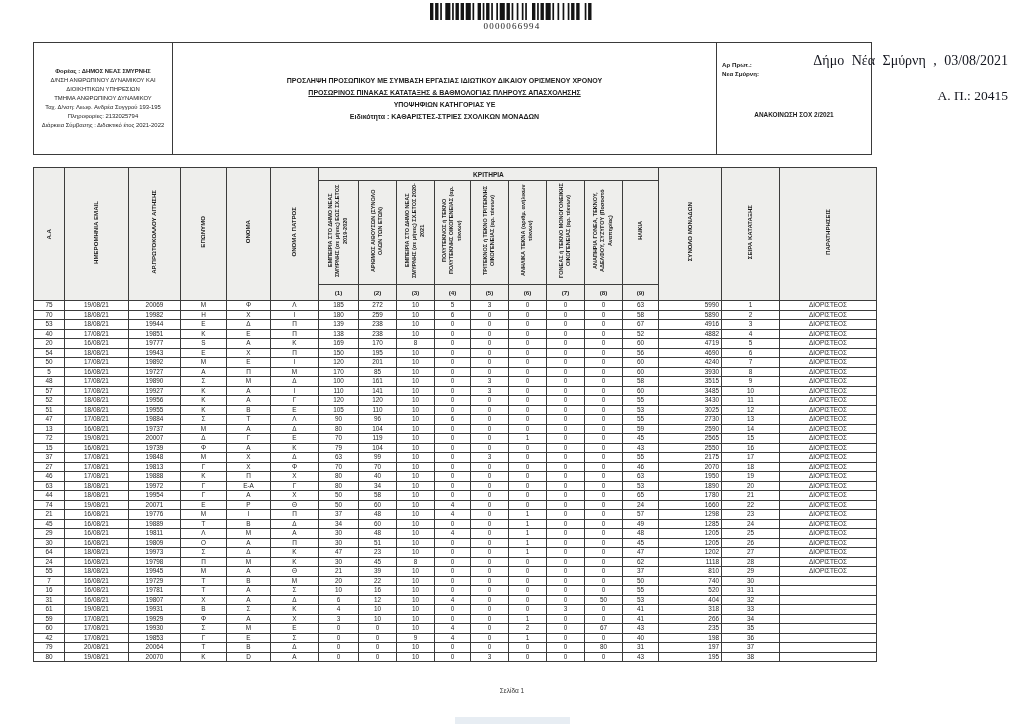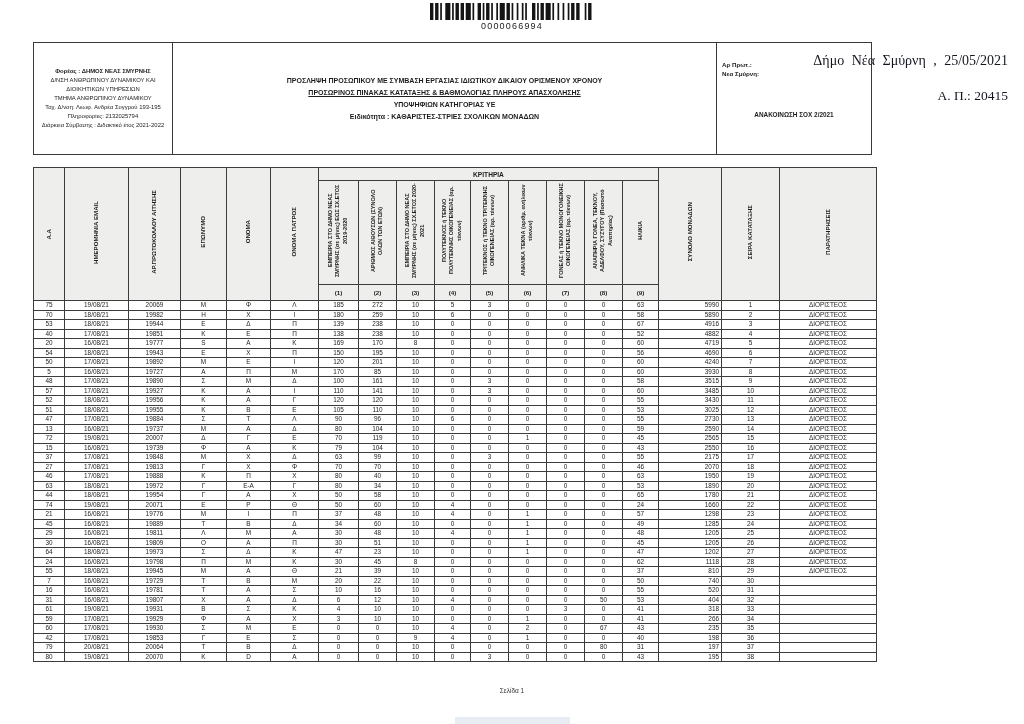--- a/index.html
+++ b/index.html
@@ -2,21 +2,21 @@
 <html><head>
 <meta charset="utf-8">
 <style>
   html,body { margin:0; padding:0; background:#ffffff; }
   .page {
     position:relative; width:1024px; height:724px; background:#fff;
     font-family:"Liberation Sans", sans-serif; color:#111; overflow:hidden;
   }
 
   
-  .barcode-wrap { position:absolute; top:3px; left:0; width:100%; text-align:center; }
+  .barcode-wrap { position:absolute; top:3px; left:0; width:100%; text-align:center;font-family:Liberation Serif, serif; }
   .barcode-wrap svg { display:inline-block; vertical-align:top; }
   .barcode-num { font-size:9px; letter-spacing:1.2px; color:#222; margin-top:0px; }
 
   
   .header-row { position:absolute; left:33px; top:42px; height:113px; display:flex; }
   .hbox { border:1px solid #3a3a3a; box-sizing:border-box; background:#fff; }
   .hbox.left {
     width:140px; padding:2px 5px; display:flex; flex-direction:column; justify-content:center;
     text-align:center; font-size:5.9px; line-height:1.5; color:#1c1c1c;
   }
@@ -115,21 +115,21 @@
       <div>Ειδικότητα :  ΚΑΘΑΡΙΣΤΕΣ-ΣΤΡΙΕΣ ΣΧΟΛΙΚΩΝ ΜΟΝΑΔΩΝ</div>
     </div>
     <div class="hbox right">
       <div class="plabel">Αρ Πρωτ.:</div>
       <div class="clabel">Νεα Σμύρνη:</div>
       <div class="announce">ΑΝΑΚΟΙΝΩΣΗ ΣΟΧ 2/2021</div>
     </div>
   </div>
 
   <div class="date-block">
-    <div class="date-line">Δήμο  Νέα  Σμύρνη , 25/05/2021</div>
+    <div class="date-line">Δήμο  Νέα  Σμύρνη , 03/08/2021</div>
     <div class="protocol-line">Α. Π.: 20415</div>
   </div>
 
   <table class="main">
     <colgroup>
       <col style="width:31px">
         <col style="width:64px">
         <col style="width:52px">
       <col style="width:46px">
         <col style="width:44px">

